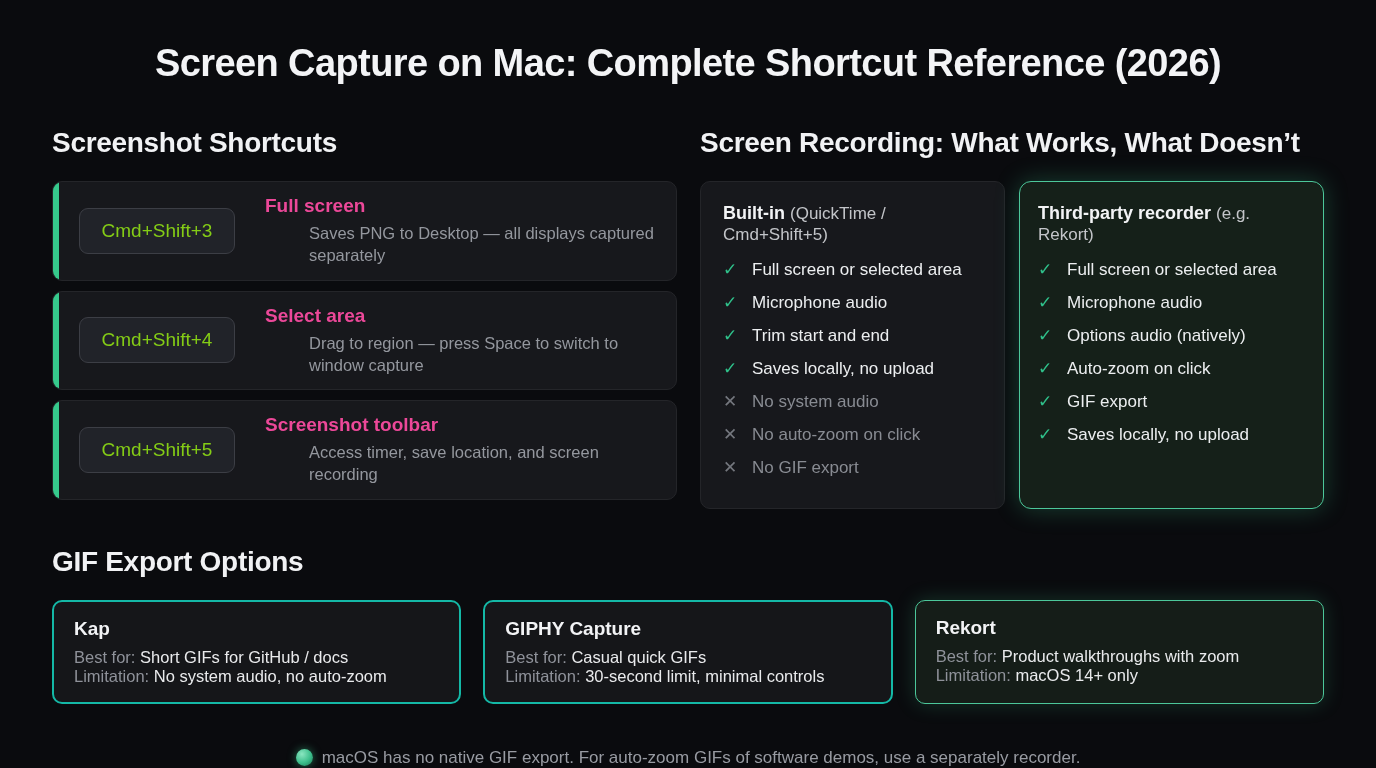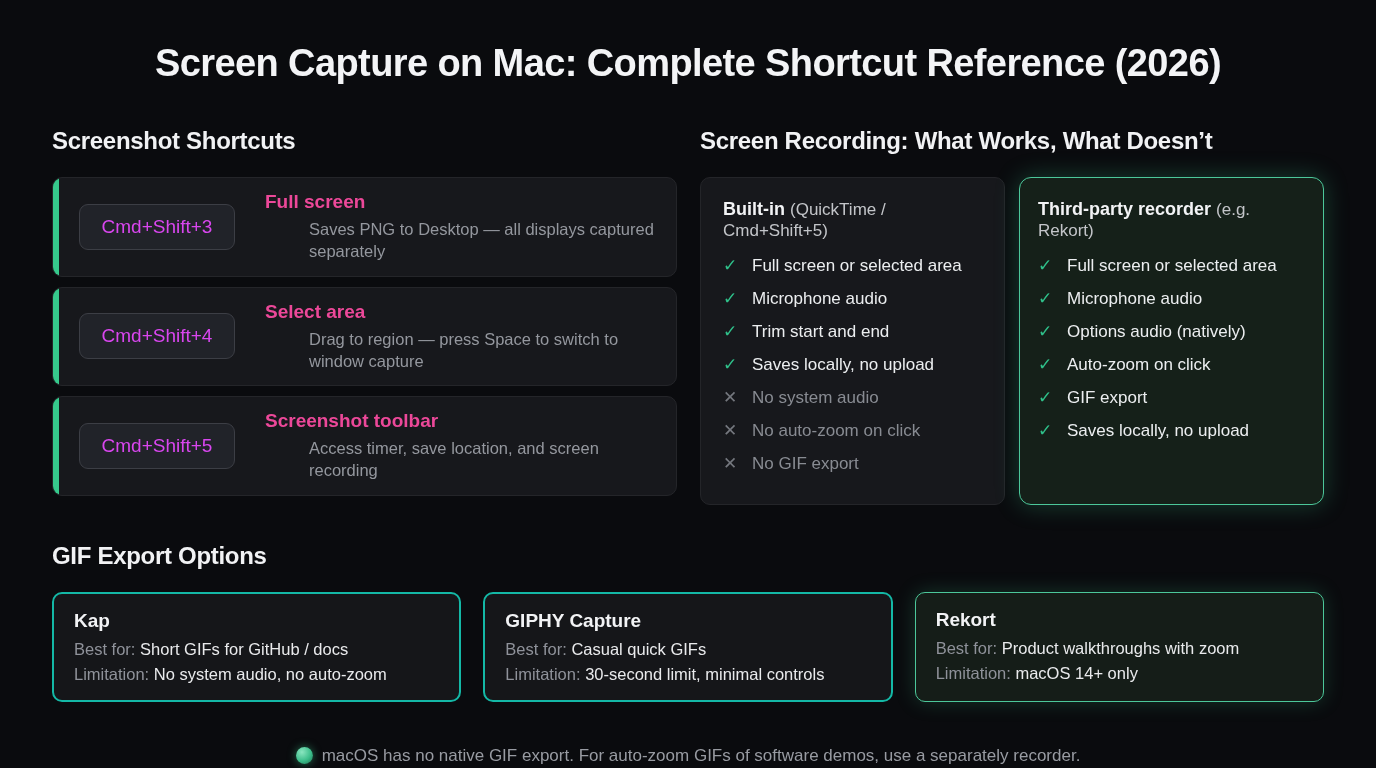--- a/index.html
+++ b/index.html
@@ -16,21 +16,21 @@
     text-align: center;
     font-size: 38px;
     font-weight: 700;
     letter-spacing: -0.6px;
     color: #f3f4f6;
     padding-top: 42px;
     margin-bottom: 42px;
   }
 
   h2.section-heading {
-    font-size: 24px;
+    font-size: 28px;
     font-weight: 700;
     letter-spacing: -0.3px;
     color: #f1f2f4;
     margin-bottom: 22px;
   }
 
   .top-row {
     display: grid;
     grid-template-columns: 625px 1fr;
     column-gap: 23px;
@@ -59,21 +59,21 @@
   }
   .kbd {
     flex: 0 0 auto;
     display: inline-block;
     min-width: 156px;
     text-align: center;
     padding: 11px 16px;
     background: #212329;
     border: 1px solid #3c3e45;
     border-radius: 9px;
-    color: #d946ef;
+    color: #84cc16;
     font-size: 19px;
     font-family: "Liberation Sans", sans-serif;
   }
   .sc-text { flex: 1; }
   .sc-title { font-size: 19px; font-weight: 700; color: #ec4899; margin-bottom: 5px; }
   .sc-desc { font-size: 16.5px; line-height: 1.35; color: #94979e; margin-left: 44px; }
 
   
   .rec-grid {
     display: grid;
@@ -122,21 +122,21 @@
     border-radius: 10px;
     min-height: 96px;
     padding: 16px 20px;
   }
   .gif-card.highlighted {
     background: #151d18;
     border: 1.5px solid #4cc79a;
     box-shadow: 0 0 20px rgba(62, 201, 142, 0.22);
   }
   .gif-name { font-size: 19px; font-weight: 700; color: #f2f3f5; margin-bottom: 8px; }
-  .gif-line { font-size: 16.5px; margin-top: 6px; color: #e9eaec; }
+  .gif-line { font-size: 16.5px; color: #e9eaec; }
   .gif-line .lbl { color: #8f929a; }
 
   
   .footer {
     margin-top: 44px;
     display: flex;
     align-items: center;
     justify-content: center;
     gap: 9px;
     font-size: 17px;

